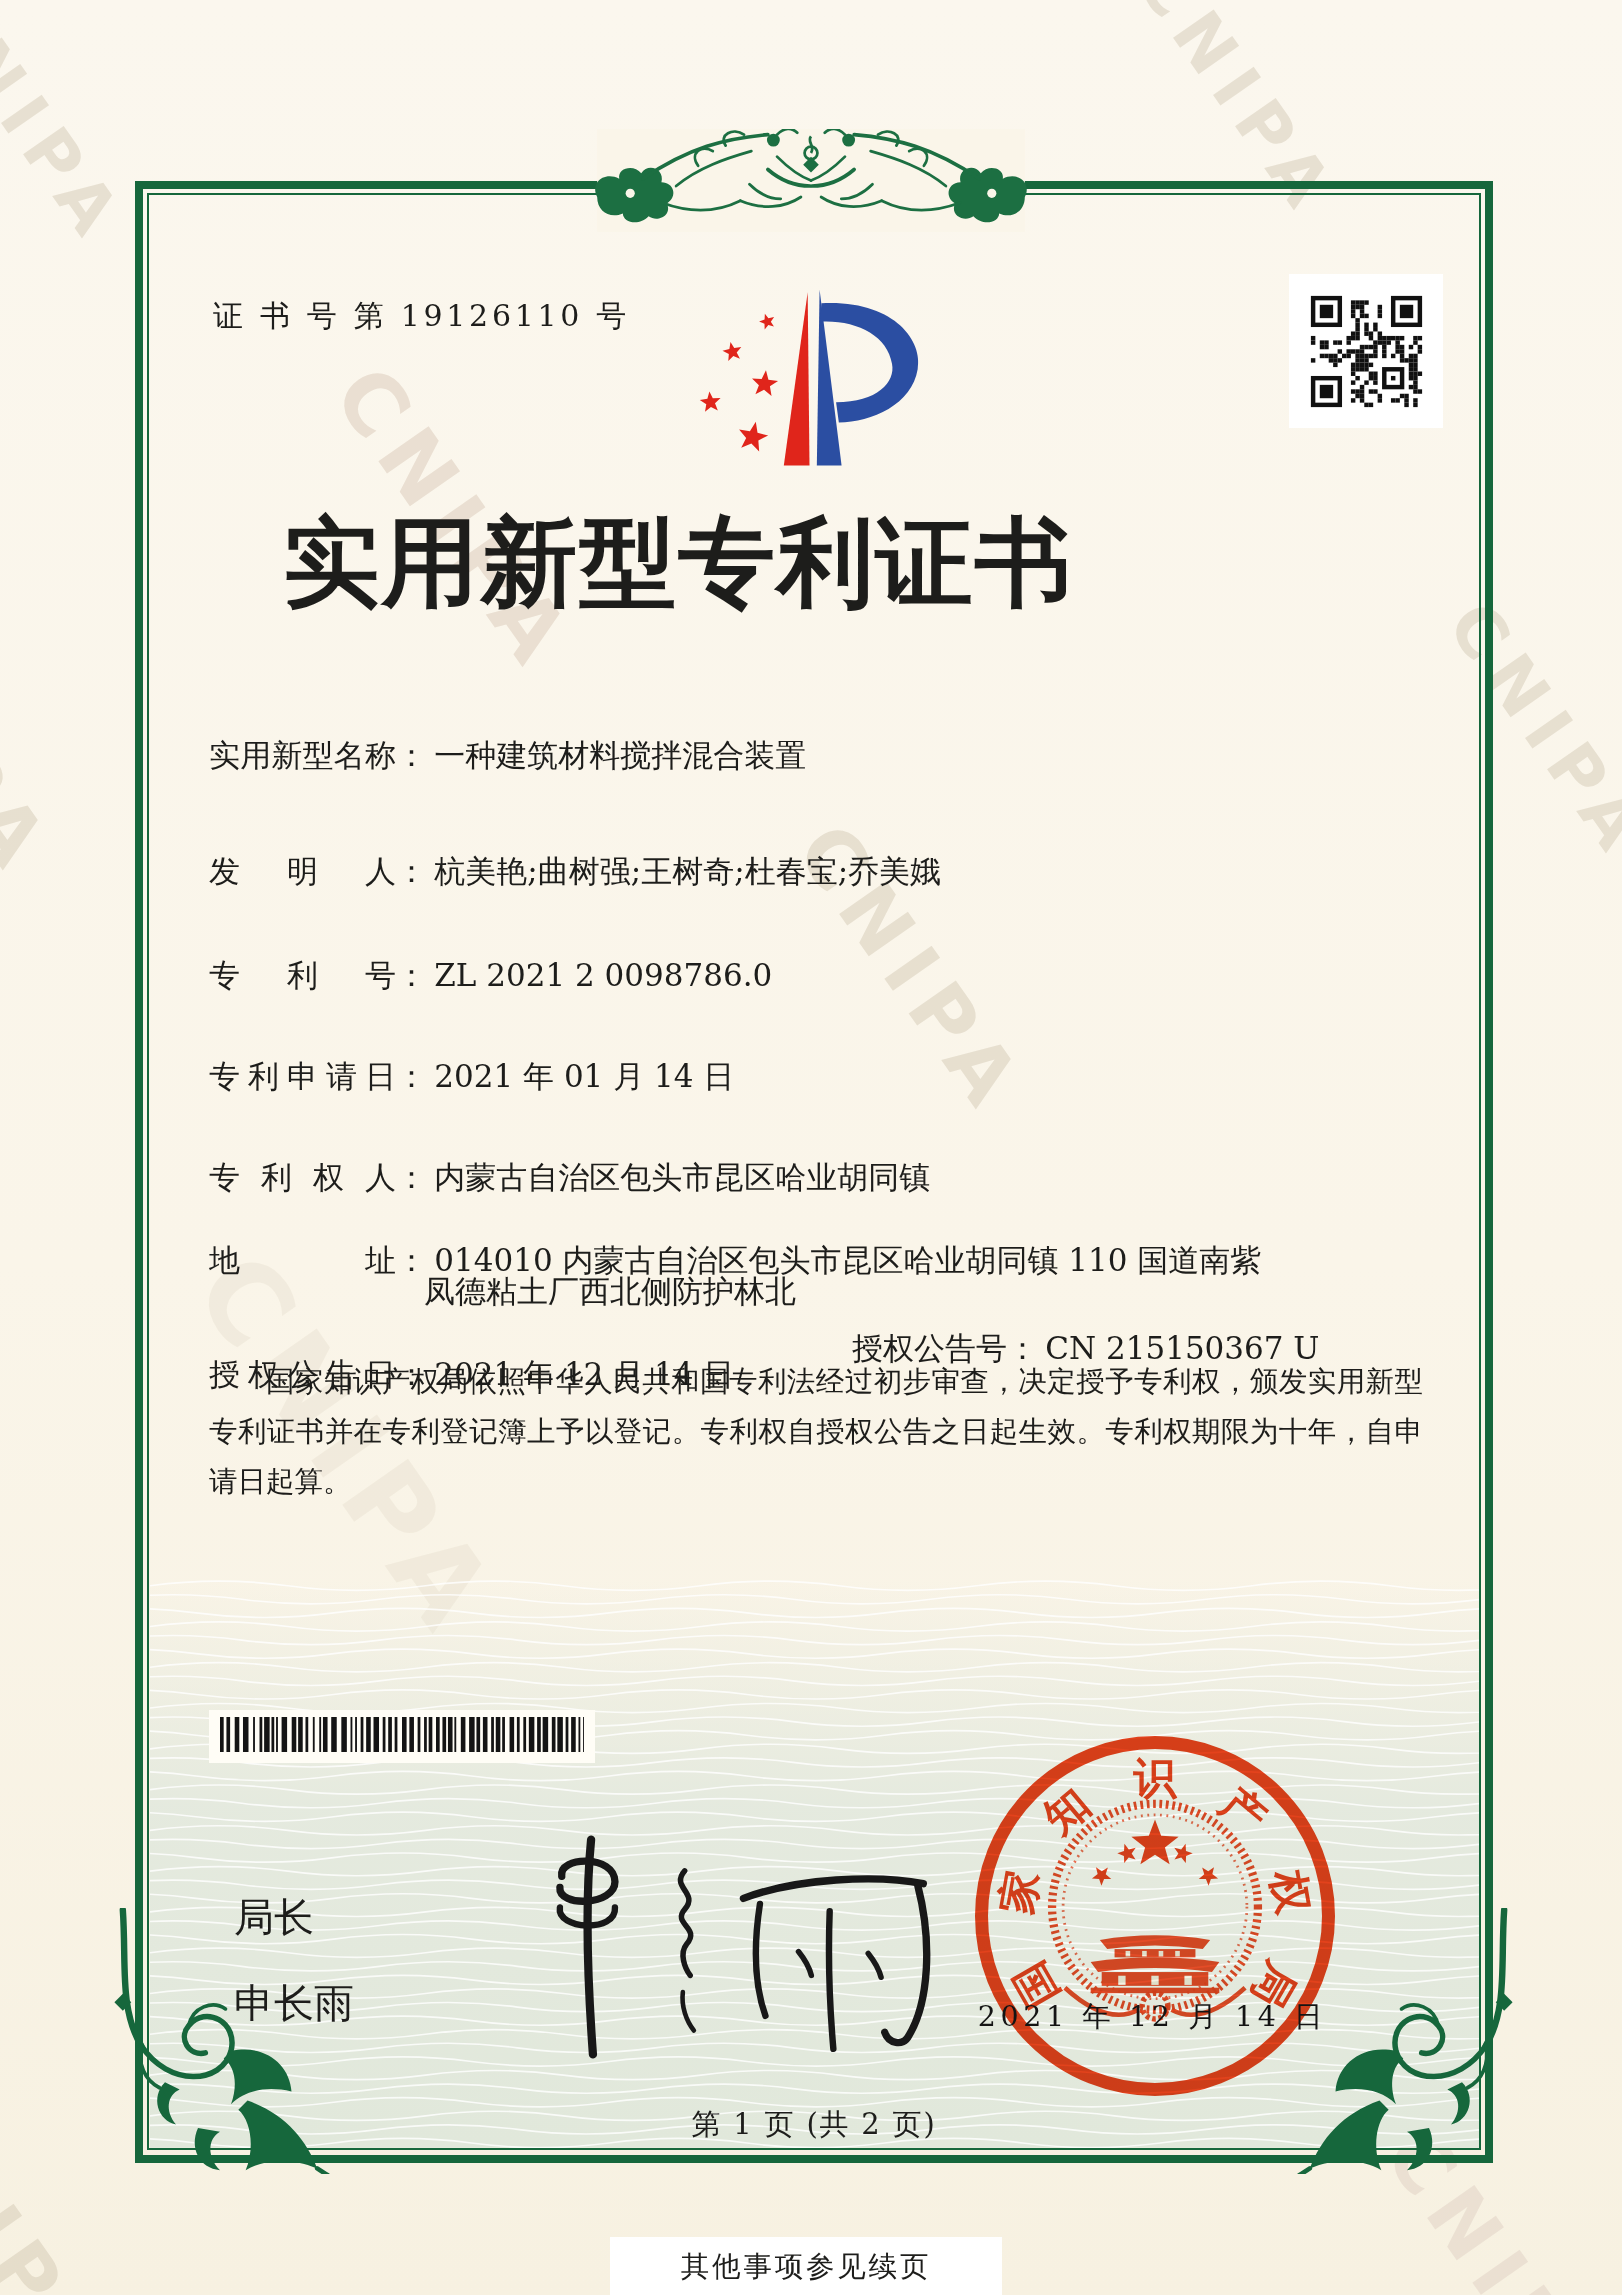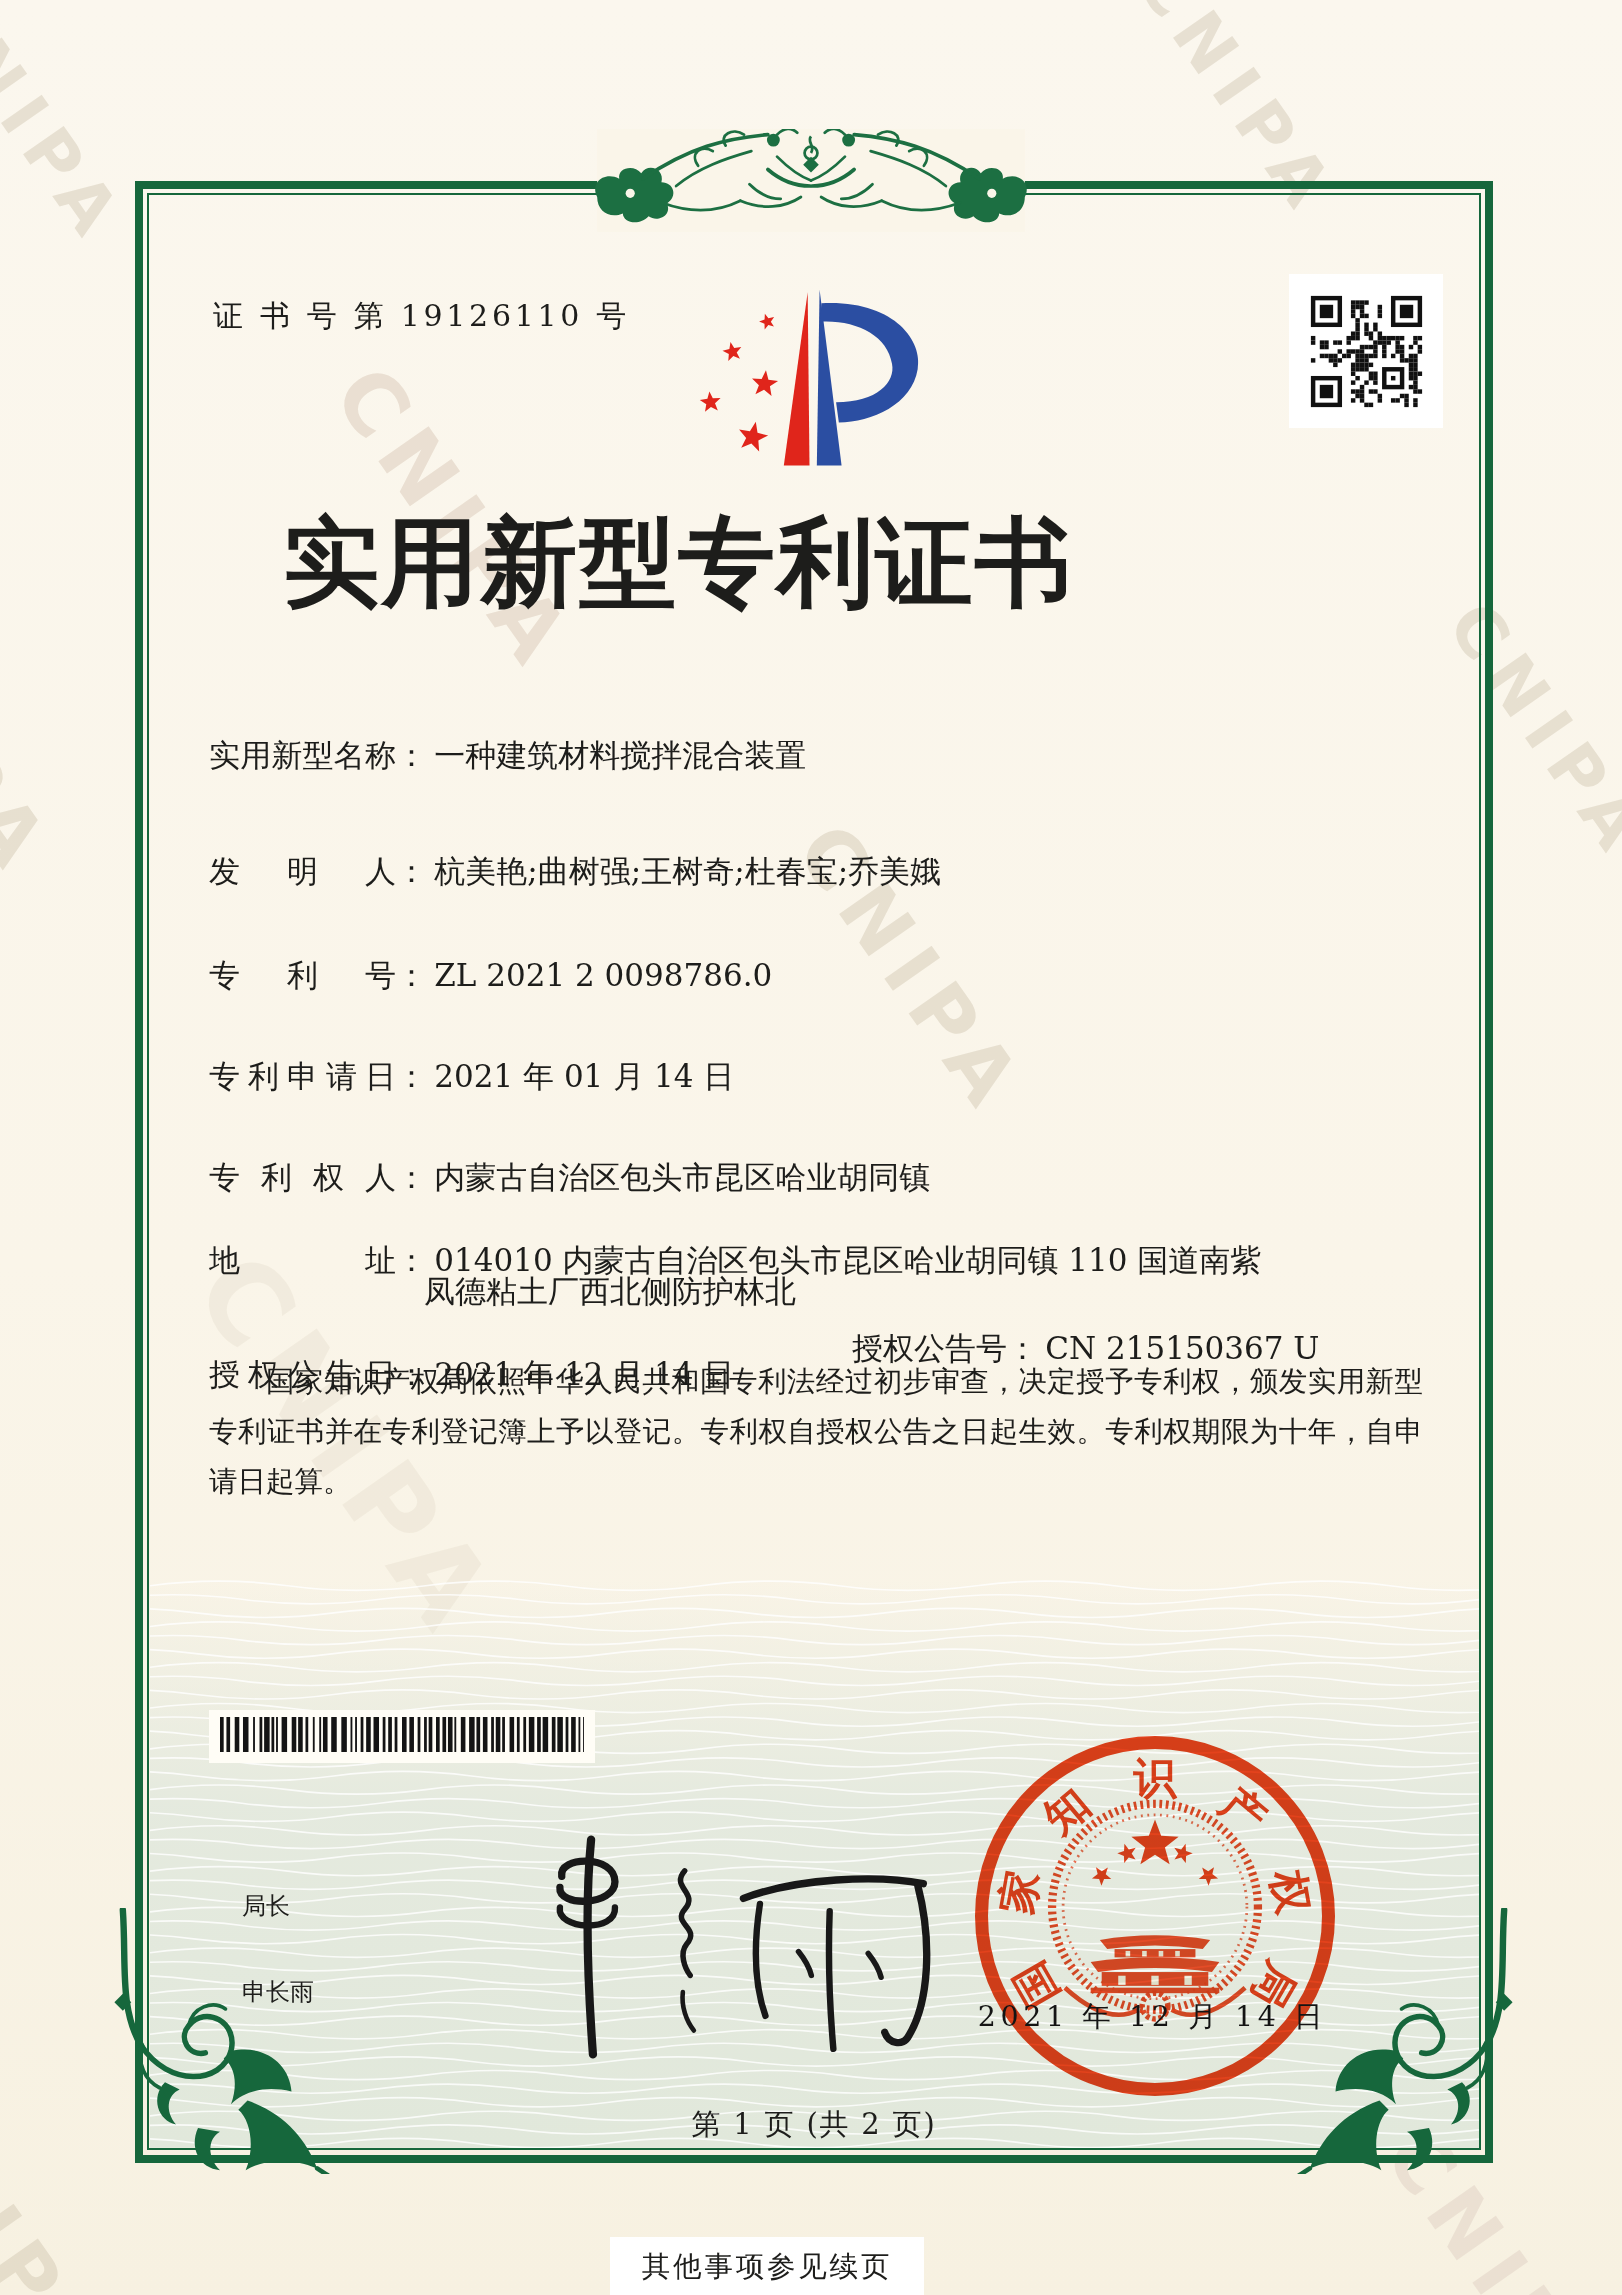--- a/index.html
+++ b/index.html
@@ -41,34 +41,34 @@
   .lab{display:inline-block;width:187px;text-align:justify;text-align-last:justify;vertical-align:top;}
   .colon{display:inline-block;margin-right:7.3px;}
   .addr2{position:absolute;left:424px;font-size:31px;z-index:5;}
   .grant-no{position:absolute;left:852px;font-size:31px;z-index:5;white-space:nowrap;}
   
   .body-text{position:absolute;left:209px;top:1357px;width:1214px;font-size:28.5px;
       line-height:50px;text-align:justify;z-index:5;}
   .body-text p{margin:0;text-indent:2em;}
   
   .bar-box{position:absolute;left:209px;top:1710px;background:#fffdf6;padding:7.3px 11px;z-index:5;}
-  .sig-label{position:absolute;left:242px;font-size:24px;z-index:5;
+  .sig-label{position:absolute;left:234px;font-size:40px;z-index:5;
       font-family:"DejaVu Sans","Liberation Sans",sans-serif;}
   #signature{position:absolute;left:503px;top:1823px;z-index:6;}
   .seal{position:absolute;left:962px;top:1723px;width:386px;height:386px;z-index:5;
       mix-blend-mode:multiply;opacity:.96;}
   .seal-ring{position:absolute;left:13px;top:13px;width:360px;height:360px;border:13px solid #e73b12;
       border-radius:50%;box-sizing:border-box;}
   .sealchar{position:absolute;left:50%;top:50%;transform:translate(-50%,-50%) rotate(var(--a)) translateY(-137px);
       font-size:43px;font-weight:700;color:#e73b12;}
   .seal-date{position:absolute;left:955px;top:1998px;width:395px;text-align:center;
       font-size:28.5px;letter-spacing:4.6px;color:#141414;z-index:7;}
   .page-info{position:absolute;left:147px;top:2105px;width:1334px;text-align:center;
       font-size:29px;letter-spacing:1.8px;z-index:5;}
-  .cont-box{position:absolute;left:610px;top:2237px;width:314px;height:59px;background:#ffffff;
+  .cont-box{position:absolute;left:610px;top:2237px;width:392px;height:59px;background:#ffffff;
       text-align:center;line-height:59px;font-size:28.5px;letter-spacing:2.8px;z-index:5;}
 </style>
 </head>
 <body>
 
 <div class="wm wm1">CNIPA</div>
 <div class="wm wm2">CNIPA</div>
 <div class="wm wm3">CNIPA</div>
 <div class="wm wm4">CNIPA</div>
 <div class="wm wm5">CNIPA</div>

